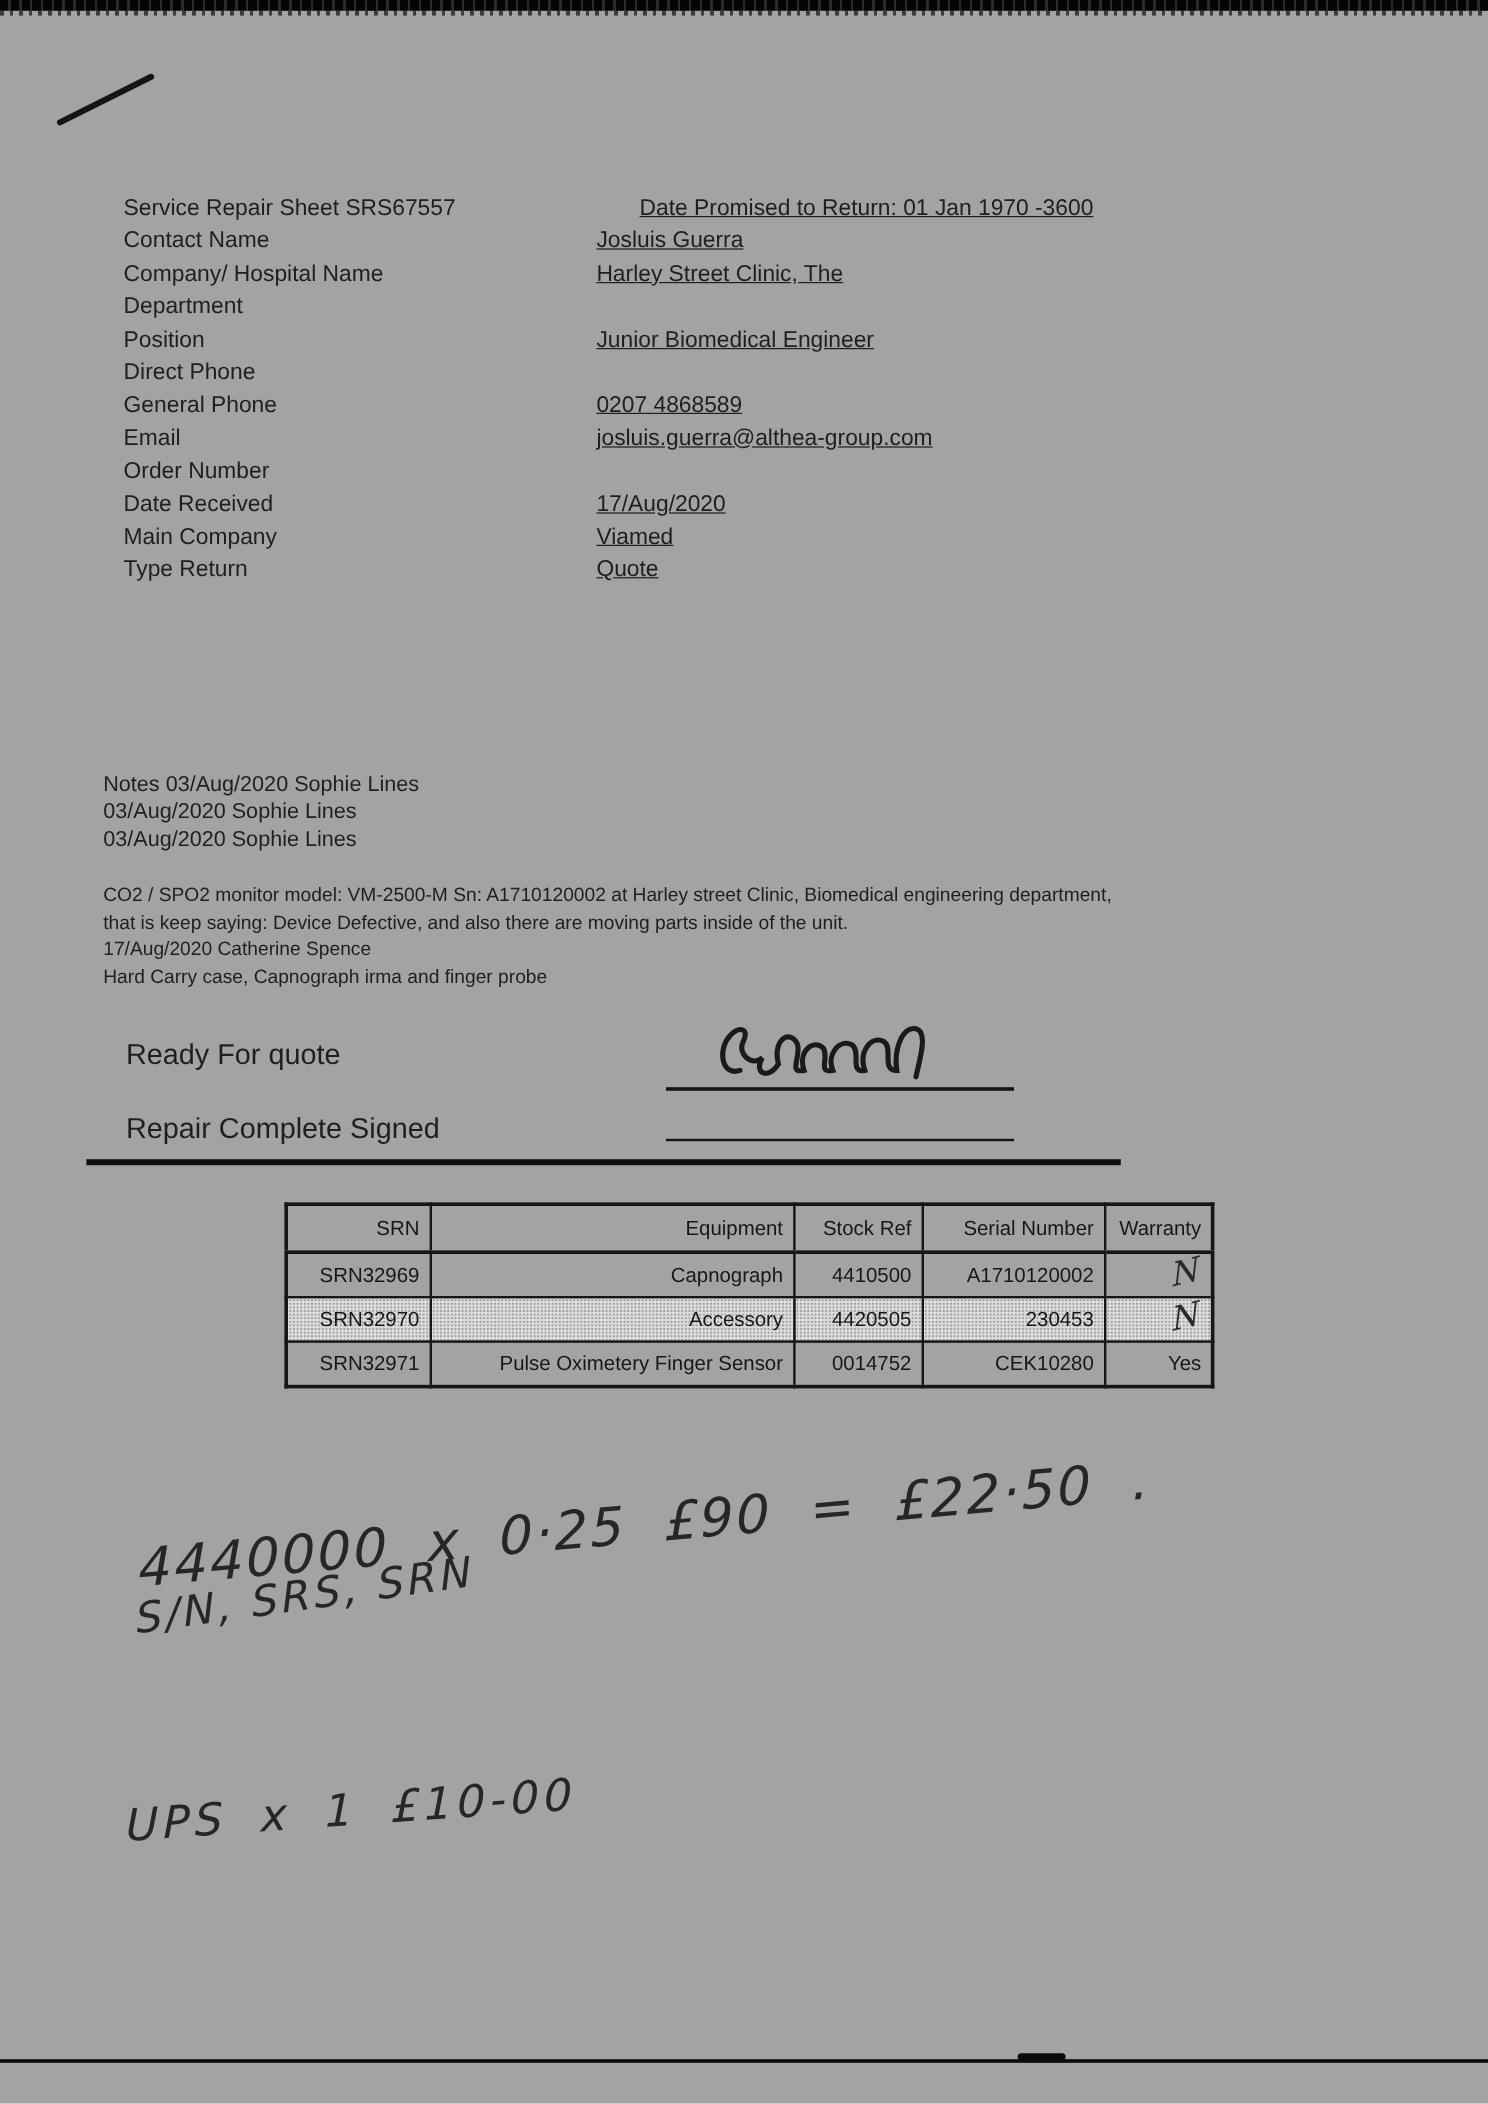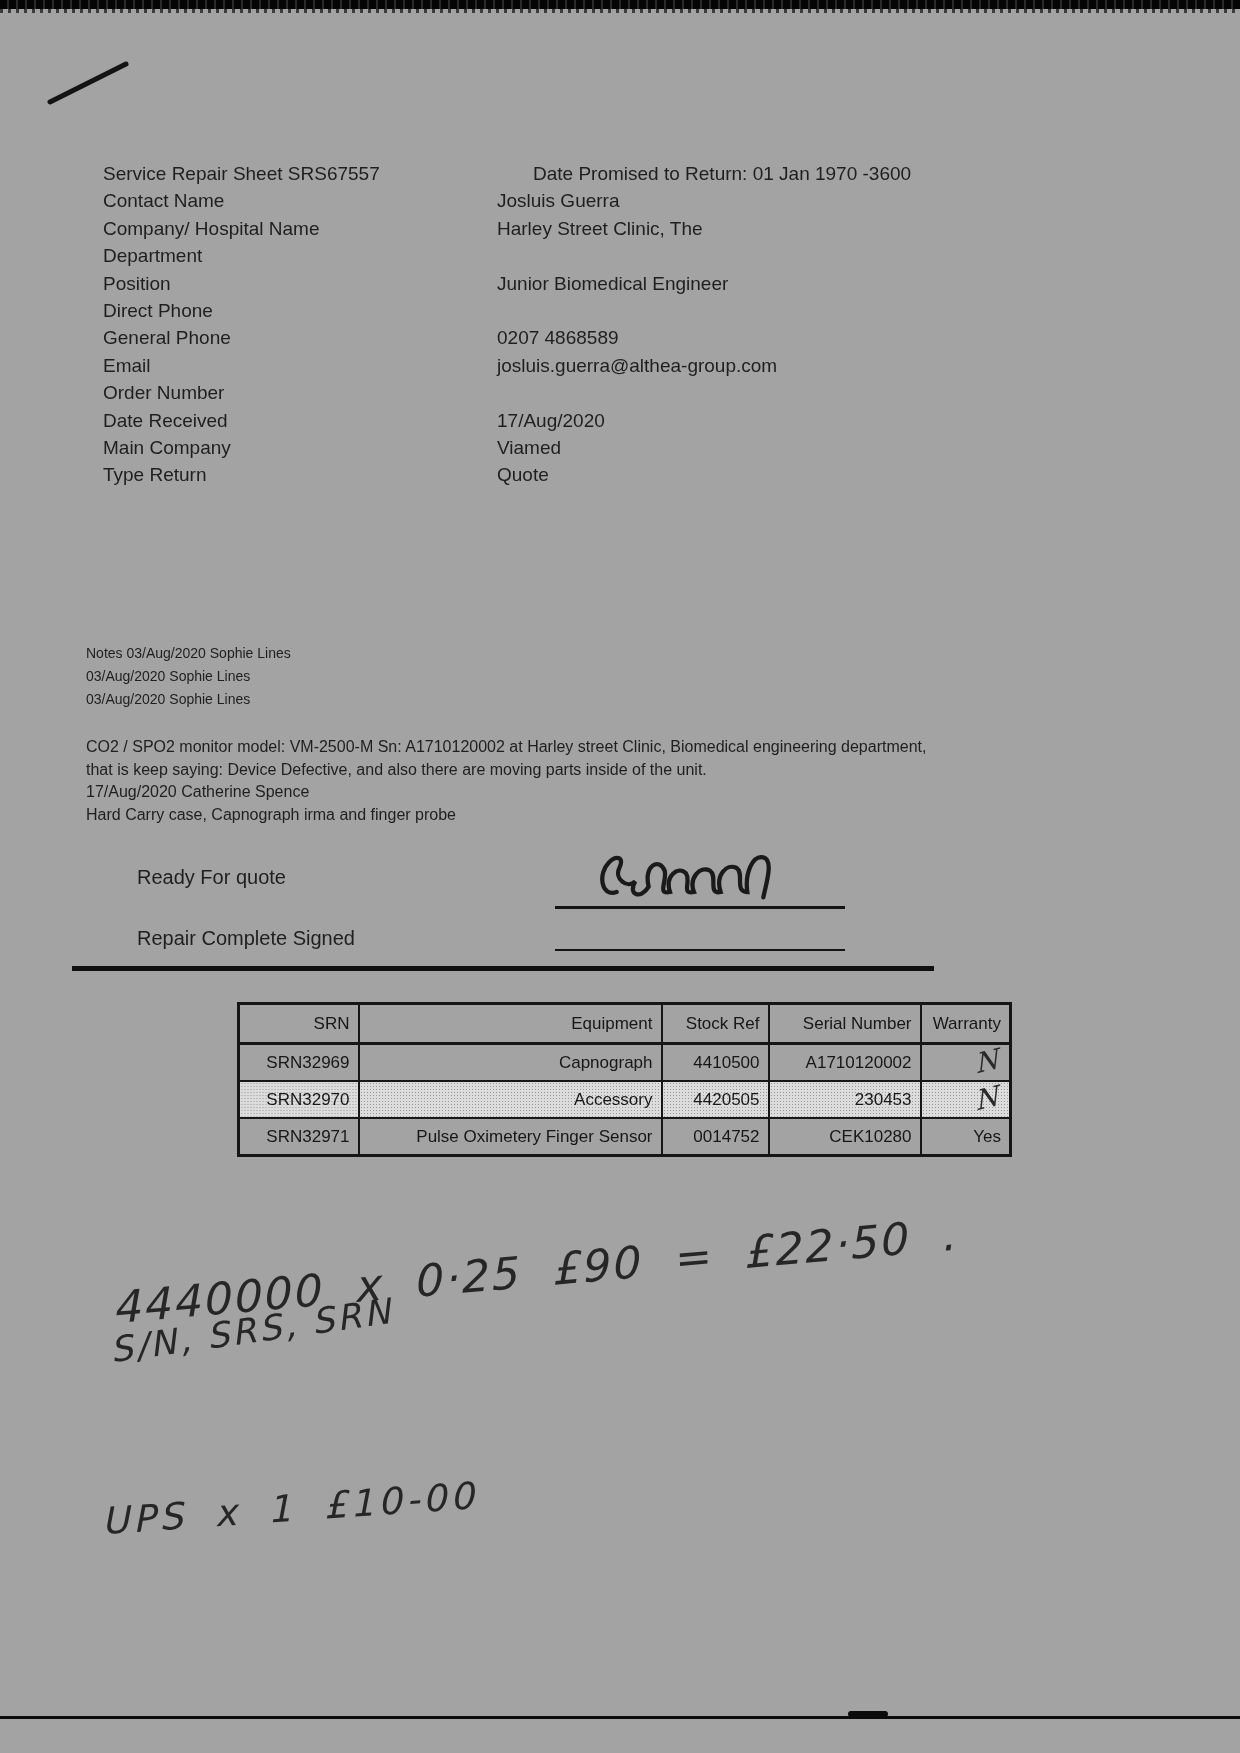--- a/index.html
+++ b/index.html
@@ -26,27 +26,27 @@
     position:absolute;top:1716px;left:0;width:1240px;height:3px;background:#0c0c0c;
   }
   .scan-bottom-bump{
     position:absolute;top:1711px;left:848px;width:40px;height:6px;background:#0c0c0c;border-radius:3px;
   }
   .tick-svg{position:absolute;left:42px;top:52px;}
   
   .fields{position:absolute;left:103px;top:163px;width:1000px;}
   .frow{display:flex;height:27.4px;align-items:flex-start;font-size:19px;}
   .flabel{width:394px;flex:none;}
-  .fvalue{flex:1;}
+  .fvalue{flex:1;text-decoration:underline;}
   .fvalue.indent{padding-left:36px;}
   
-  .notes{position:absolute;left:86px;top:642px;font-size:14px;line-height:23px;}
+  .notes{position:absolute;left:86px;top:642px;font-size:18px;line-height:23px;}
   .description{position:absolute;left:86px;top:736px;font-size:16px;line-height:22.5px;width:1080px;}
   
-  .signoff-label{position:absolute;font-size:20px;margin-left:32px;}
+  .signoff-label{position:absolute;font-size:24px;}
   .sig-line{position:absolute;background:#141414;}
   .rule-thick{position:absolute;left:72px;top:966px;width:862px;height:5px;background:#101010;}
   
   .eq-table{
     position:absolute;left:237px;top:1002px;
     border-collapse:collapse;font-size:17px;color:#171717;
     table-layout:fixed;
   }
   .eq-table th,.eq-table td{
     border:2px solid #161616;

